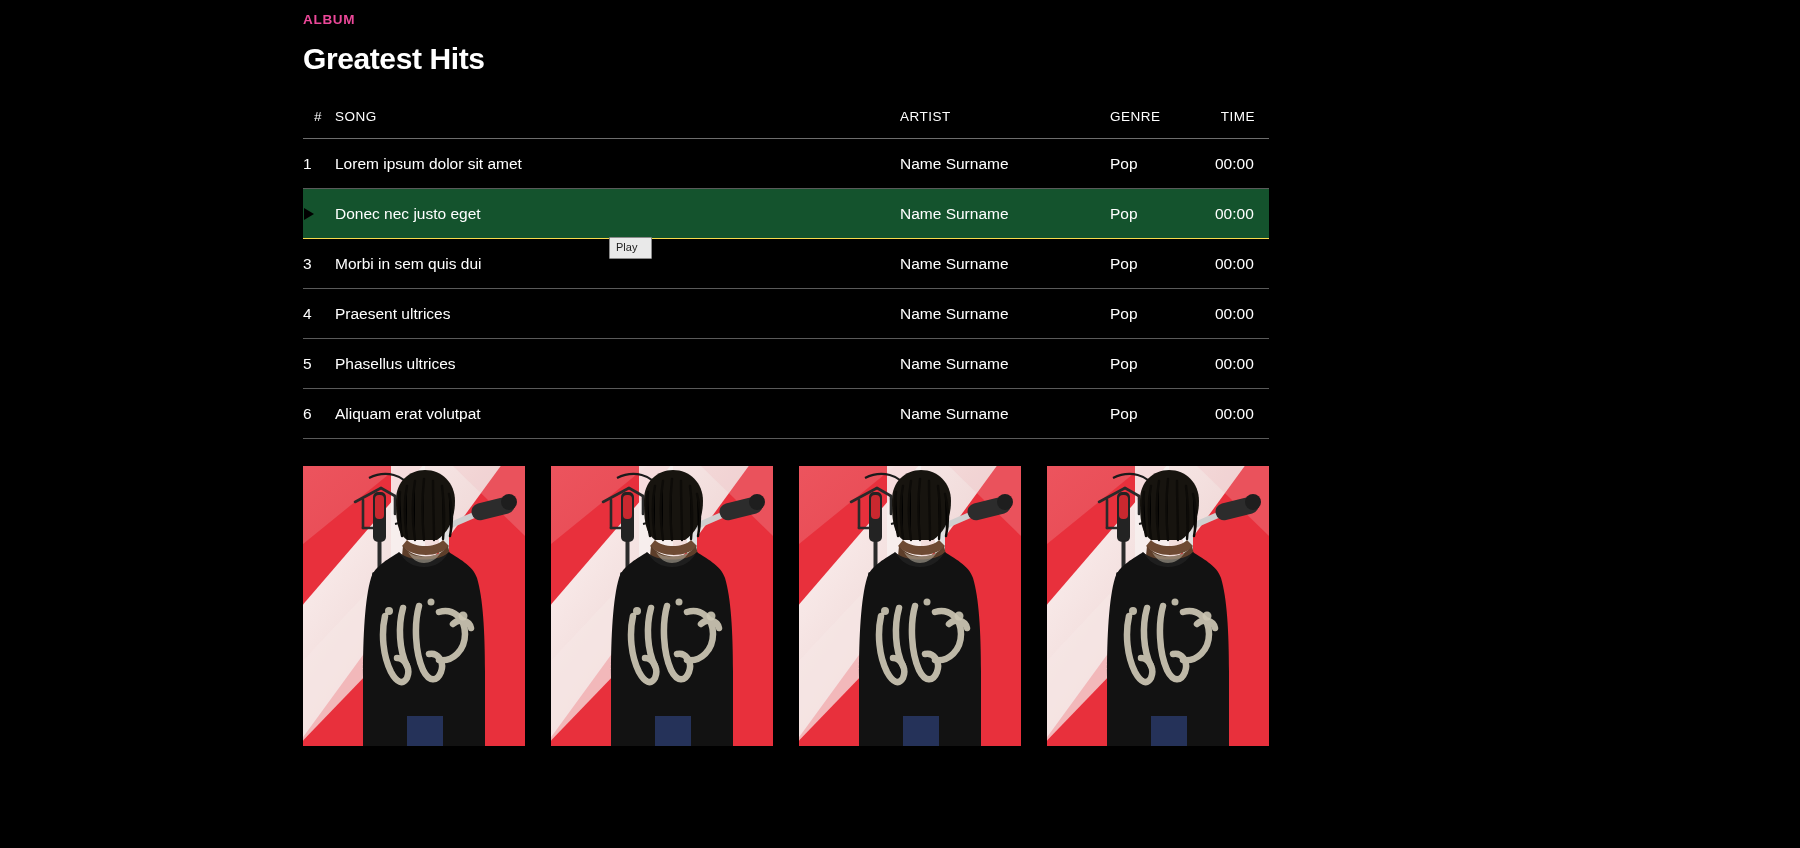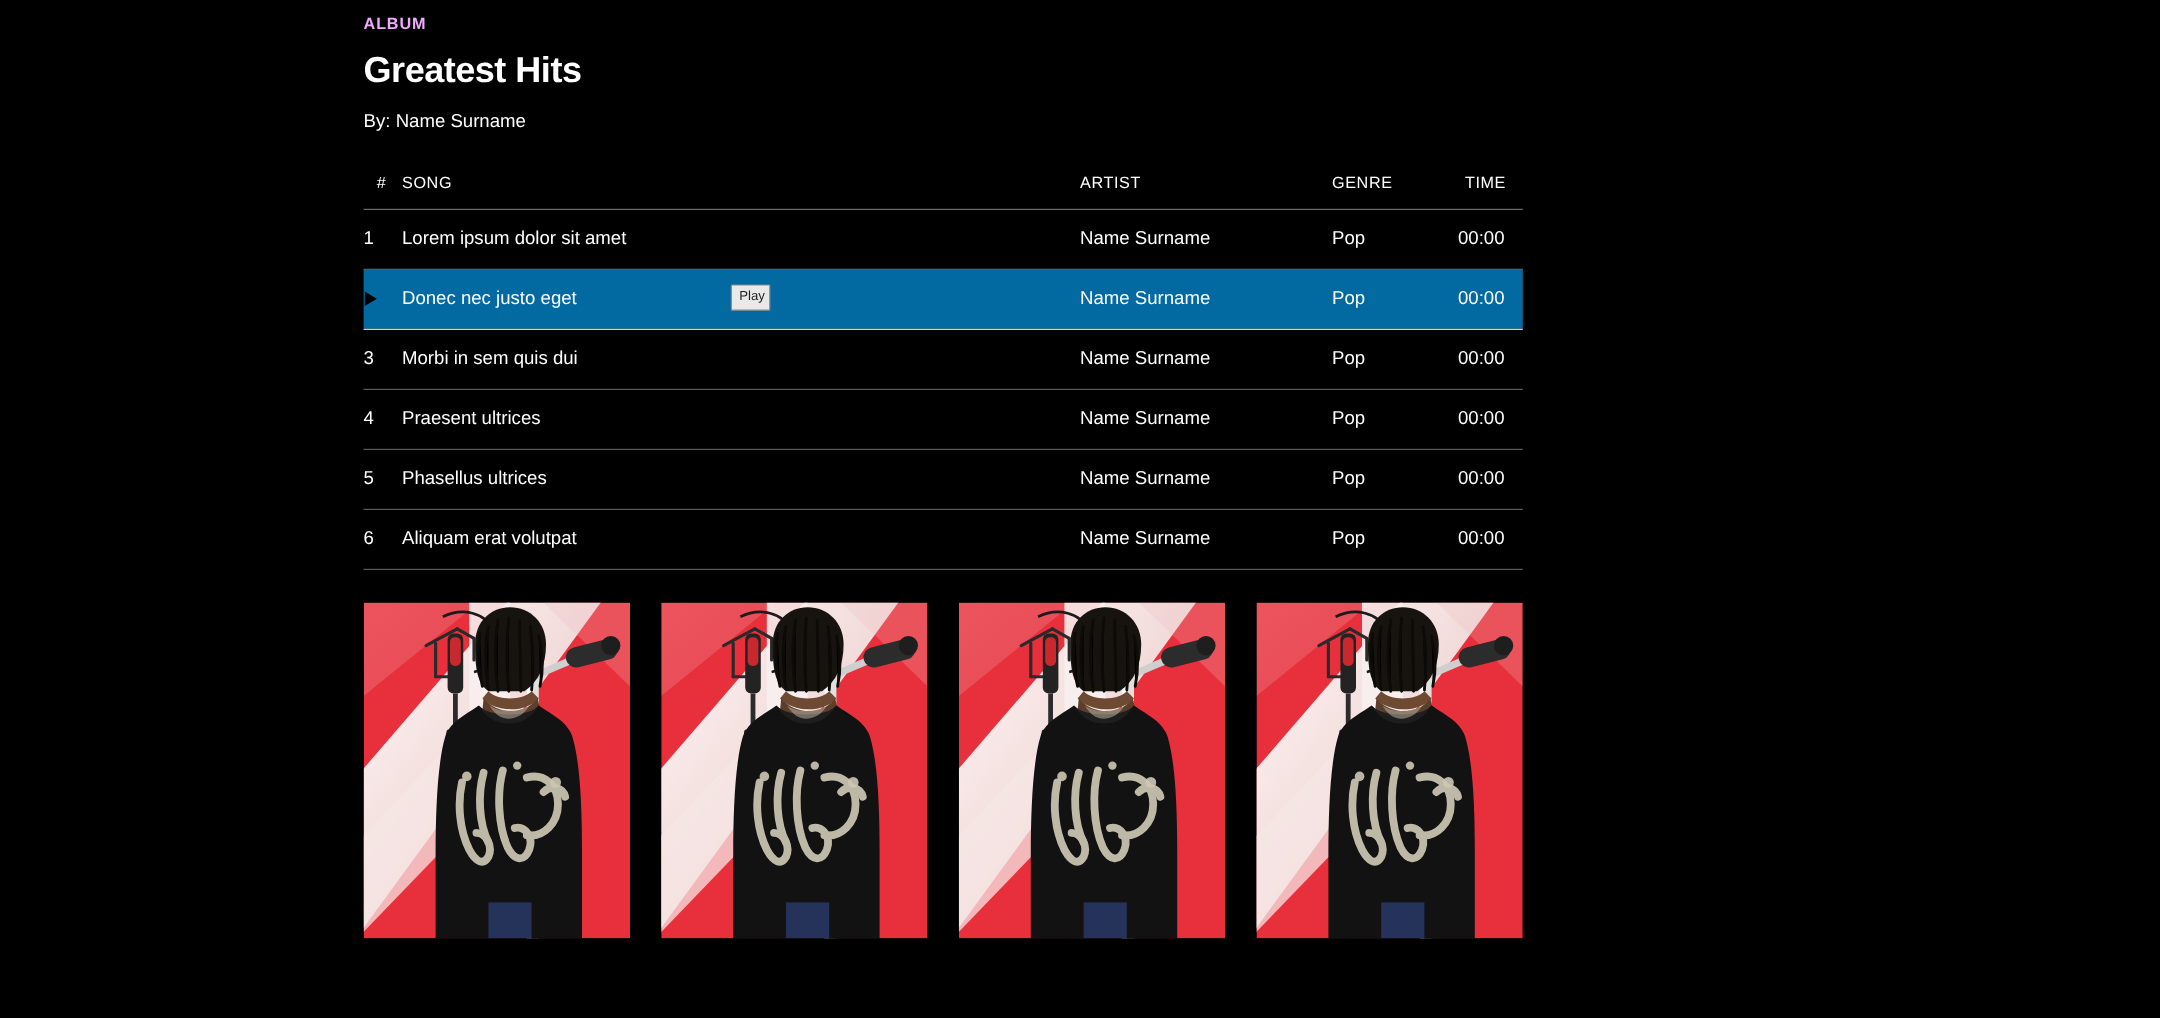--- a/index.html
+++ b/index.html
@@ -17,21 +17,21 @@
   }
   .content {
     position:absolute;
     left:303px;
     top:0;
     width:966px;
   }
 
   
   .eyebrow {
-    color:#f0abfc;
+    color:#ec4899;
     font-size:13.5px;
     font-weight:700;
     letter-spacing:0.7px;
     padding-top:13px;
     line-height:1;
   }
   .album-title {
     color:#ffffff;
     font-size:30px;
     font-weight:700;
@@ -73,21 +73,21 @@
   .track-table thead th.th-num  { padding-left:11px; }
   .track-table thead th.th-time { text-align:right; padding-right:14px; }
 
   .track-table thead tr { border-bottom:1px solid #6d6d6d; }
 
   .track-table tbody tr {
     border-bottom:1px solid #5a5a5a;
     height:50px;
   }
   .track-table tbody tr.is-active {
-    background:#0369a1;
+    background:#14532d;
     border-bottom:1px solid #f8da4d;
     margin-top:22px;
   }
   .track-table tbody td {
     color:#ffffff;
     font-size:15.5px;
     font-weight:400;
     padding:0;
     vertical-align:middle;
     white-space:nowrap;
@@ -117,21 +117,21 @@
   
   .play-tip {
     position:absolute;
     left:609px;
     top:237px;
     background:#e9e9e9;
     border:1px solid #8a8a8a;
     color:#1d1d1d;
     font-size:11px;
     line-height:1;
-    padding:4px 4px 5px 6px;
+    padding:4px 14px 5px 6px;
     border-radius:1px;
     font-family:"Liberation Sans", sans-serif;
     z-index:40;
   }
 
   
   .more-title {
     color:#ffffff;
     font-size:24px;
     font-weight:700;
@@ -155,21 +155,20 @@
   .art svg { display:block; width:100%; height:100%; }
 </style>
 </head>
 <body>
 
 <div class="page">
   <div class="content">
 
     <div class="eyebrow">ALBUM</div>
     <h1 class="album-title">Greatest Hits</h1>
-    <div class="byline">By: Name Surname</div>
 
     <table class="track-table">
       <colgroup>
         <col class="c-num">
           <col class="c-song">
           <col class="c-art">
           <col class="c-gen">
           <col class="c-time">
       </colgroup>
       <thead>

